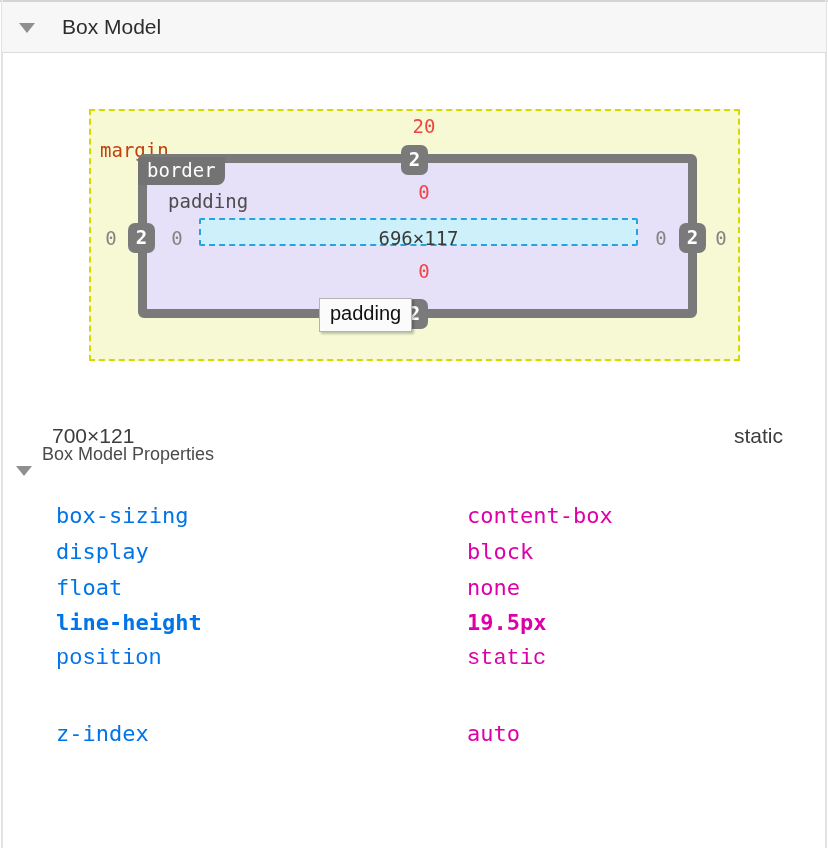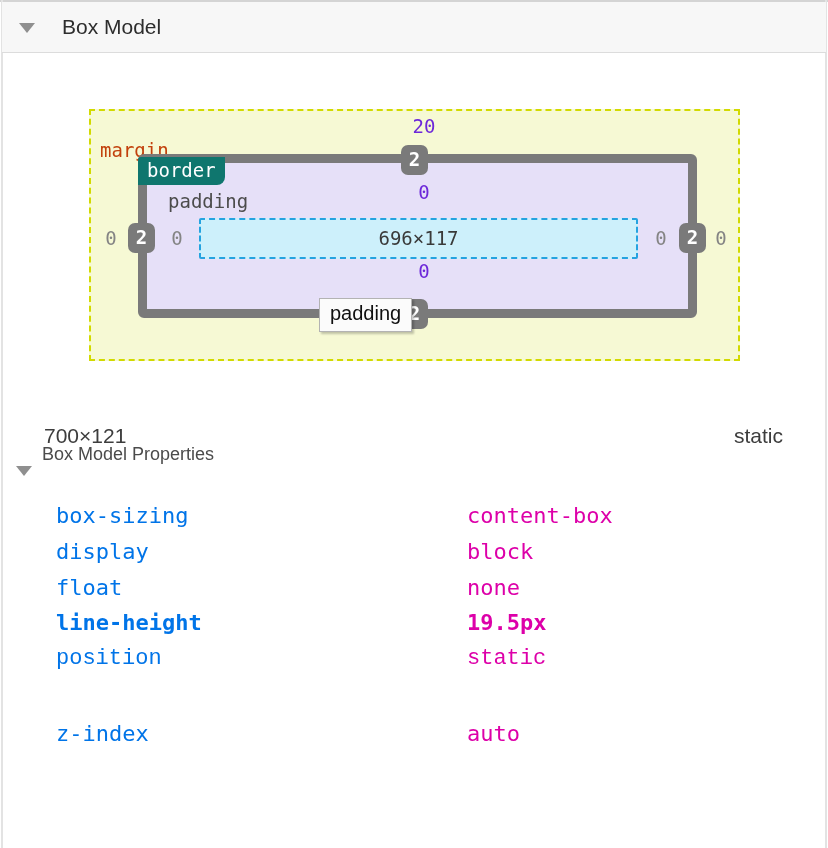--- a/index.html
+++ b/index.html
@@ -19,37 +19,37 @@
   .hdr .tri{position:absolute;left:17px;top:21px;}
   .hdr-title{position:absolute;left:44px;top:0;line-height:50px;font-size:21px;color:#2d2d2d;margin-left:16px;}
 
   
   .mono{font-family:"DejaVu Sans Mono","Liberation Mono",monospace;}
   .margin-box{position:absolute;left:89px;top:109px;width:651px;height:252px;
     background:#f6f9d4;border:2px dashed #d2da00;box-sizing:border-box;}
   .margin-label{position:absolute;left:9px;top:28px;font-size:19px;color:#c2410c;}
   .border-frame{position:absolute;left:47px;top:43px;width:559px;height:164px;box-sizing:border-box;
     background:#e6e0f8;border:9px solid #7a7a7a;border-radius:6px;}
-  .border-tab{position:absolute;left:47px;top:46px;background:#0f766e;color:#fff;font-size:19px;
+  .border-tab{position:absolute;left:47px;top:46px;background:#737373;color:#fff;font-size:19px;
     padding:2px 9px 4px 9px;border-radius:3px 0 8px 0;z-index:3;}
   .padding-label{position:absolute;left:21px;top:27px;font-size:19px;color:#4c4c4c;}
-  .content-box{position:absolute;left:52px;top:55px;width:439px;height:41px;box-sizing:border-box;
+  .content-box{position:absolute;left:52px;top:55px;width:439px;height:28px;box-sizing:border-box;
     background:#cdf0fb;border:2px dashed #25a3e0;border-radius:2px;
     text-align:center;line-height:37px;font-size:19px;color:#3a3a3a;}
 
-  .bm-num{position:absolute;left:0;right:0;text-align:center;font-size:19px;color:#6d28d9;padding-left:20px;}
+  .bm-num{position:absolute;left:0;right:0;text-align:center;font-size:19px;color:#ef4444;padding-left:20px;}
   .bm-num-side{position:absolute;width:26px;text-align:center;font-size:19px;color:#848484;top:227px;}
   .badge{position:absolute;width:27px;height:30px;background:#7a7a7a;border-radius:7px;
     color:#fff;font-size:19px;font-weight:bold;text-align:center;line-height:29px;z-index:2;}
   .bm-tooltip{position:absolute;left:319px;top:298px;z-index:5;background:#fbfbfb;
     border:1px solid #b3b3b3;box-shadow:2px 2px 2px rgba(0,0,0,0.22);
     padding:3px 10px 6px 10px;font-size:20px;color:#101010;}
 
   
-  .dims{position:absolute;left:44px;top:424px;font-size:21px;color:#3d3d3d;text-align:center;}
+  .dims{position:absolute;left:52px;top:424px;font-size:21px;color:#3d3d3d;text-align:center;}
   .pos{position:absolute;right:45px;top:424px;font-size:21px;color:#3d3d3d;}
 
   
   .props-hdr-tri{position:absolute;left:16px;top:466px;}
   .props-hdr{position:absolute;left:42px;top:444px;font-size:18px;color:#4b4b4b;}
   .prop-row{position:absolute;left:0;right:0;height:30px;font-size:22px;}
   .prop-name{position:absolute;left:56px;color:#0074e8;}
   .prop-value{position:absolute;left:467px;color:#dd00a9;}
 </style>
 </head>

